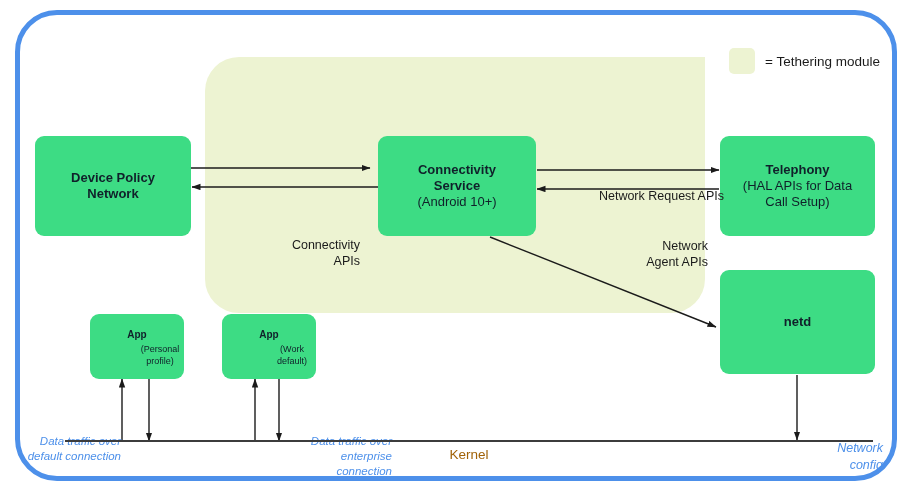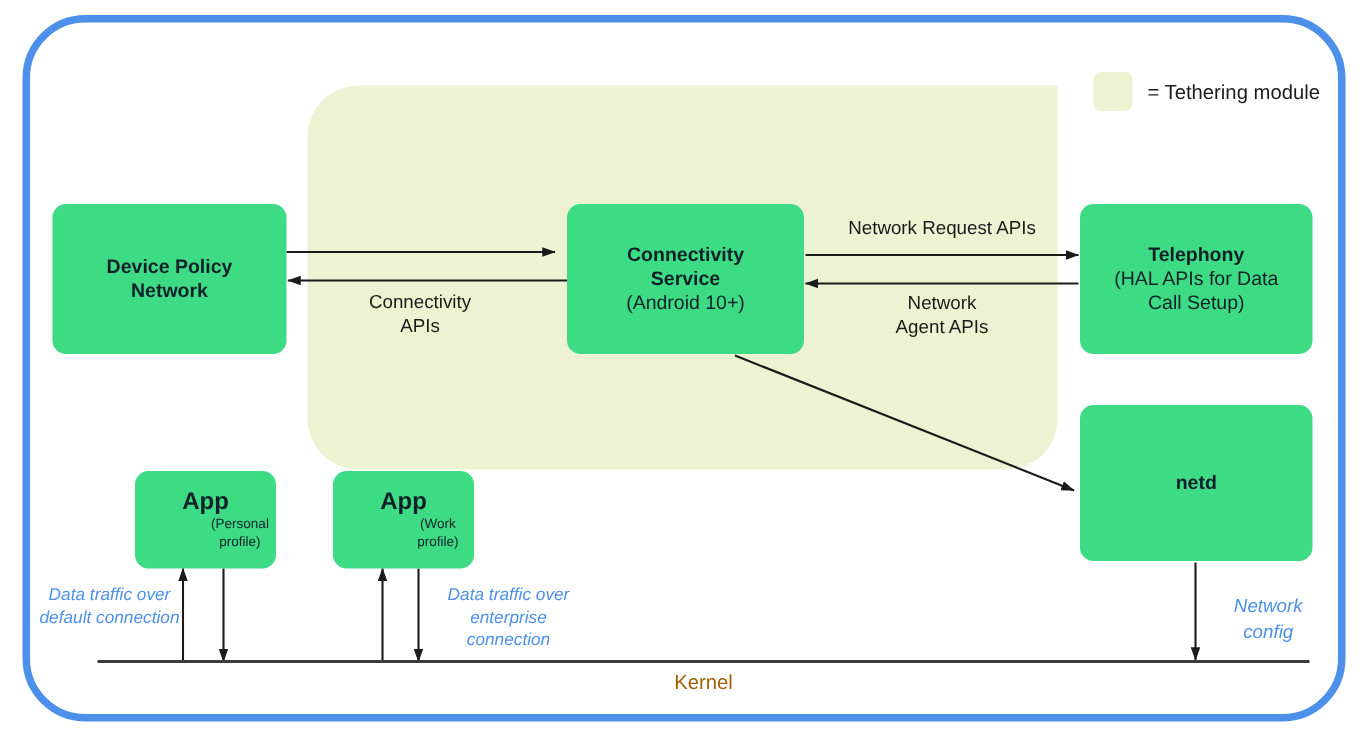--- a/index.html
+++ b/index.html
@@ -35,32 +35,32 @@
     display:flex;
     flex-direction:column;
     align-items:center;
     justify-content:center;
     text-align:center;
     color:#10202a;
     box-sizing:border-box;
   }
   .node .title{font-weight:bold;font-size:13px;line-height:16px;}
   .node .sub{font-size:13px;line-height:16px;font-weight:normal;}
-  .node.small .title{font-size:16px;}
+  .node.small .title{font-size:10px;}
   .node.small .sub{font-size:9px;line-height:12px;margin-left:46px;}
 
   
   .legend{position:absolute;display:flex;align-items:center;gap:10px;}
   .legend .swatch{width:26px;height:26px;background:#edf3d2;border-radius:5px;}
   .legend .legend-text{font-size:13.5px;color:#1b1b1b;white-space:nowrap;}
 
   
   .elabel{
     position:absolute;font-size:12.5px;color:#1b1b1b;
-    text-align:center;line-height:16px;white-space:pre-line;
+    text-align:right;line-height:16px;white-space:pre-line;margin-top:44px;
   }
   .elabel.blue{color:#4d90ea;font-style:italic;}
 
   
   .kernel-line{position:absolute;background:#3c3c3c;height:1.5px;}
   .kernel-label{position:absolute;font-size:13.5px;color:#a16207;text-align:center;}
 
   svg.edges{position:absolute;left:0;top:0;width:912px;height:491px;overflow:visible;}
 </style>
 </head>
@@ -122,21 +122,21 @@
     <div class="title">netd</div>
   </div>
 
   <div class="node small" style="left:90px;top:314px;width:94px;height:65px;">
     <div class="title">App</div>
     <div class="sub">(Personal profile)</div>
   </div>
 
   <div class="node small" style="left:222px;top:314px;width:94px;height:65px;">
     <div class="title">App</div>
-    <div class="sub">(Work profile)</div>
+    <div class="sub">(Work default)</div>
   </div>
 
   <div class="elabel" style="left:200px;top:193px;width:160px;">Connectivity
 APIs</div>
 
   <div class="elabel" style="left:532px;top:144px;width:192px;">Network Request APIs</div>
 
   <div class="elabel" style="left:548px;top:194px;width:160px;">Network
 Agent APIs</div>
 

